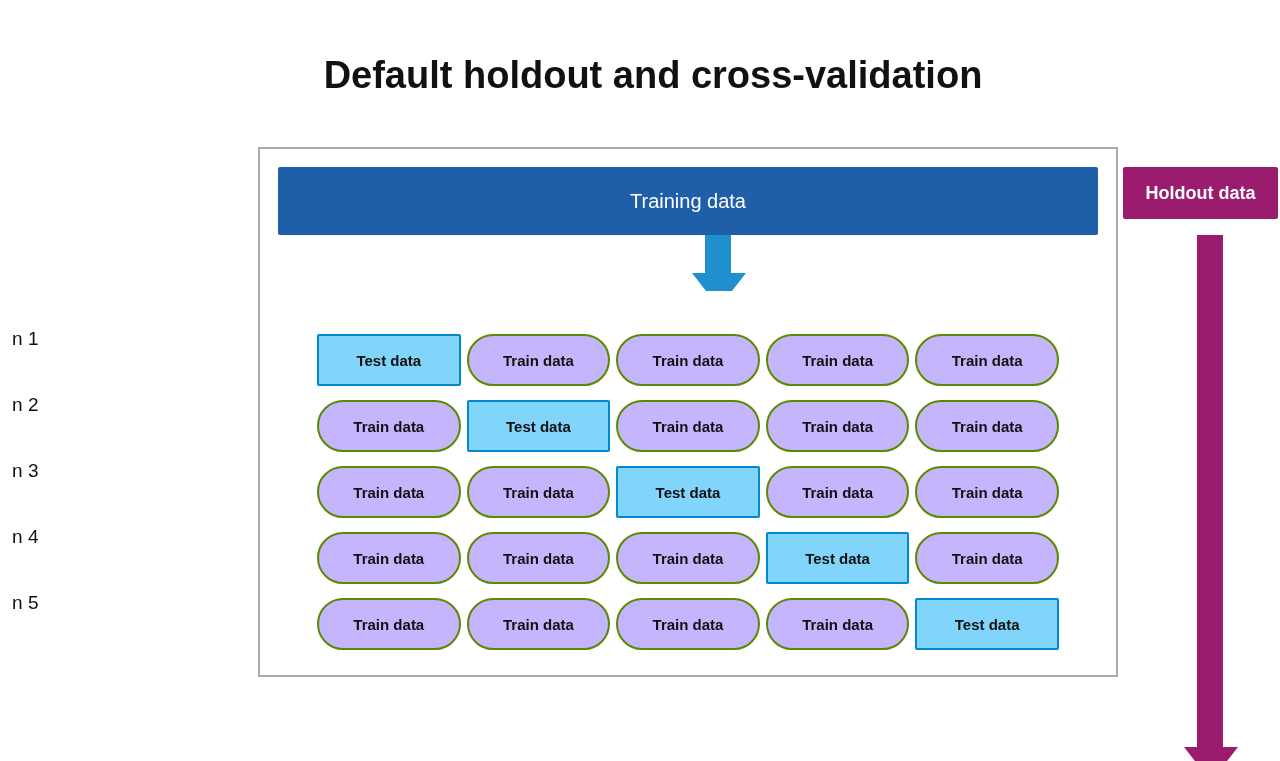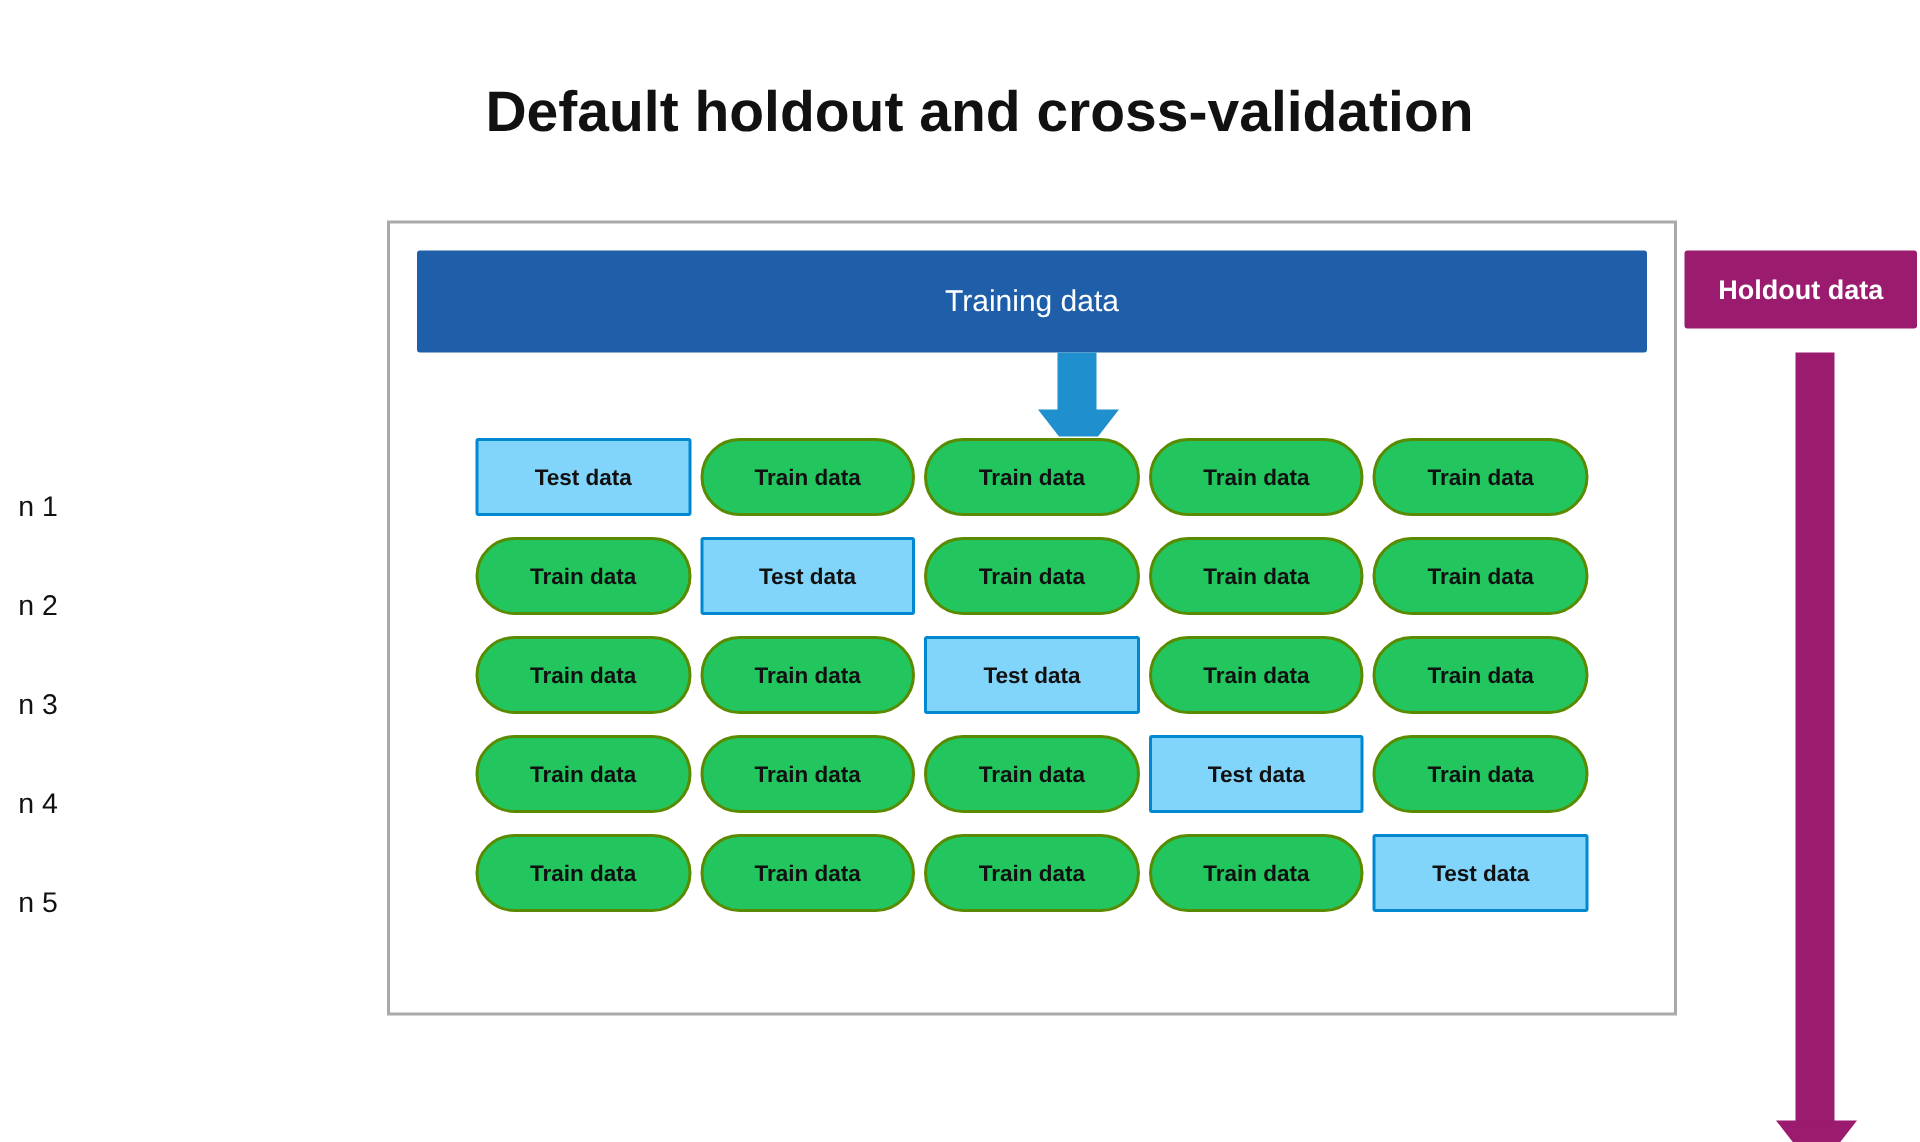--- a/index.html
+++ b/index.html
@@ -144,21 +144,21 @@
       display: flex;
       align-items: center;
       justify-content: center;
       font-size: 15px;
       font-weight: 600;
       border-radius: 2px;
       border: 2px solid #333;
     }
 
     .cell-train {
-      background: #22c55e;
+      background: #c4b5fd;
       color: #111;
       border-color: #5a8a00;
       border-radius: 26px;
     }
 
     .cell-test {
       background: #81d4fa;
       color: #111;
       border-color: #0288d1;
     }
@@ -166,21 +166,21 @@
     
     .rows-wrapper {
       position: absolute;
       left: 175px;
       top: 178px;
       width: 820px;
     }
 
     .iter-row-container {
       display: flex;
-      align-items: flex-end;
+      align-items: flex-start;
       height: 62px;
       margin-bottom: 0px;
     }
 
     .labels-col {
       position: absolute;
       left: 0px;
       top: 178px;
       display: flex;
       flex-direction: column;

